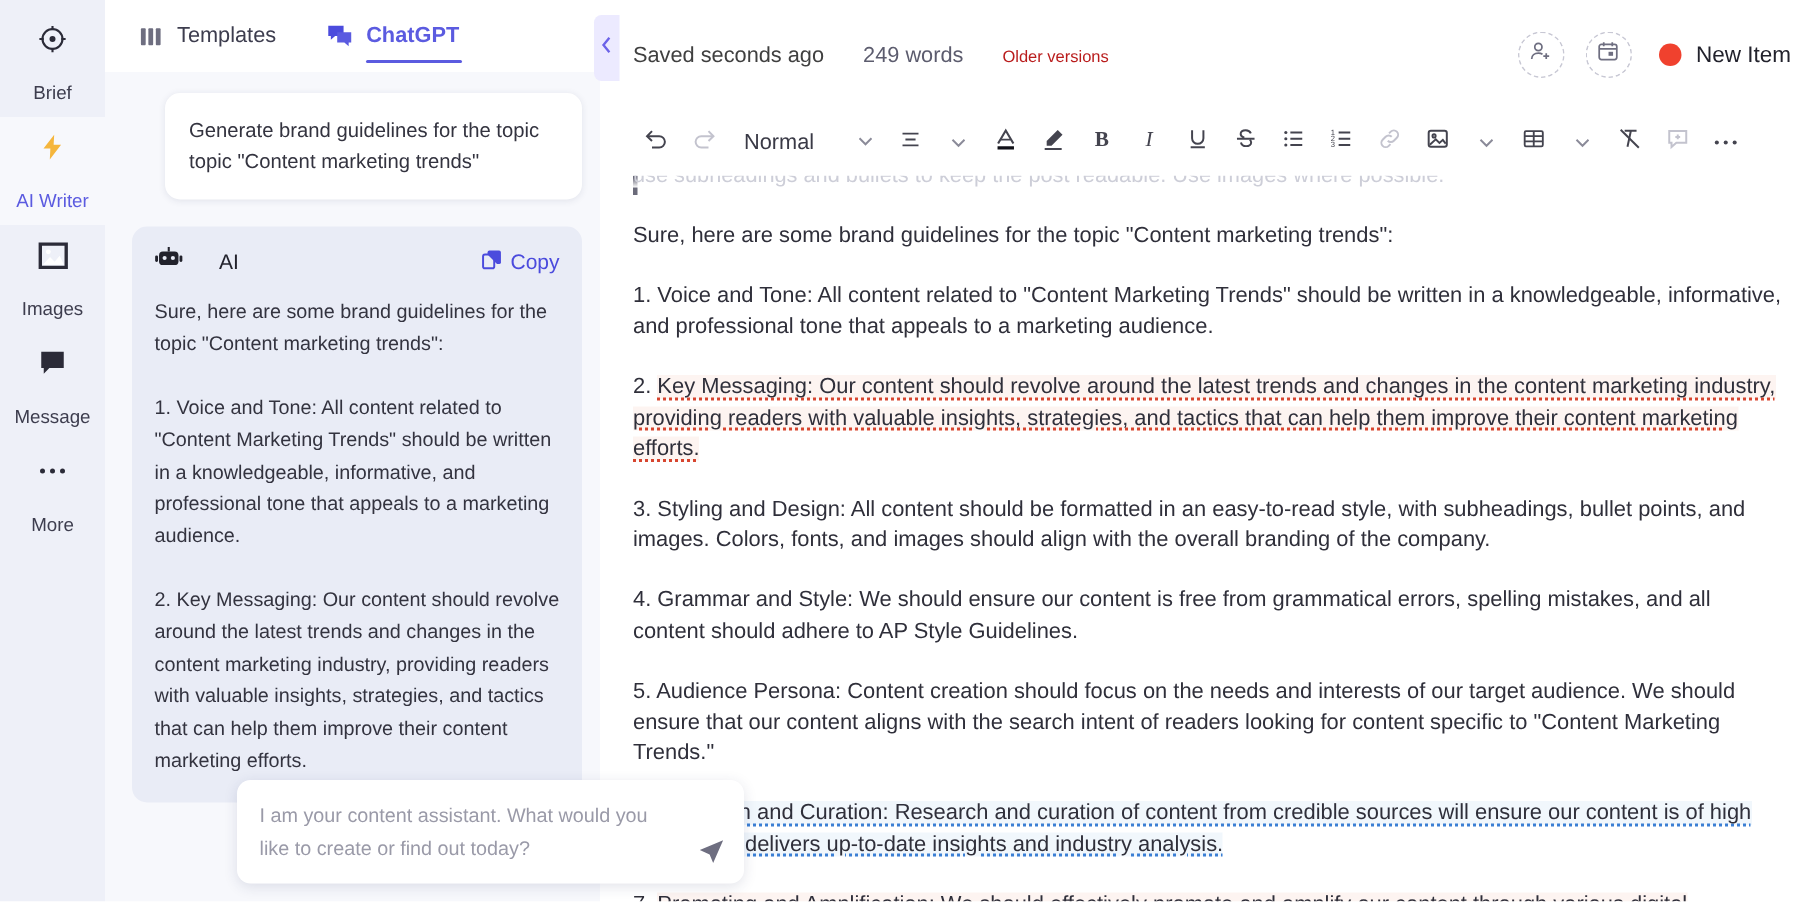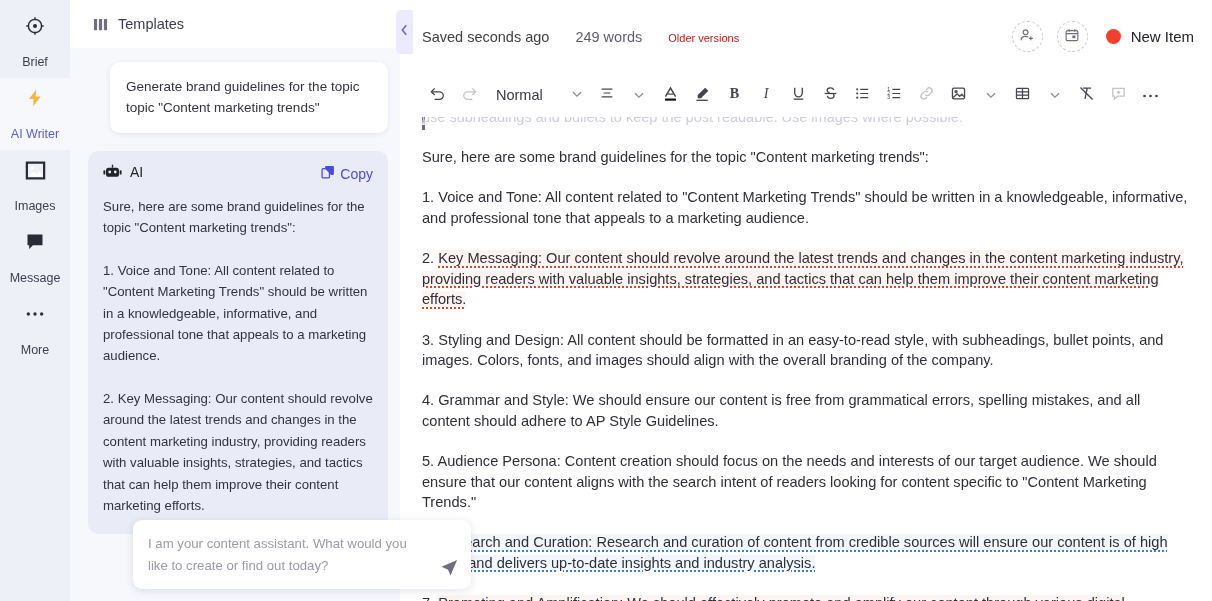--- a/index.html
+++ b/index.html
@@ -94,34 +94,34 @@
     background: #e9ecf6;
     border-radius: 10px;
     margin: 18px 0 0 6px;
     padding: 13px 15px 18px 15px;
     min-height: 380px;
   }
   .ai-head {
     display: flex; align-items: center; justify-content: space-between;
     margin-bottom: 12px;
   }
-  .ai-head-left { display: flex; gap: 8px; }
+  .ai-head-left { display: flex; align-items: center; gap: 24px; }
   .ai-name { font-size: 14px; color: #22222c; }
   .ai-copy {
     display: flex; align-items: center; gap: 5px;
     color: #4b4bdd; font-size: 14px; cursor: pointer;
   }
   .ai-body {
     font-size: 13.2px; line-height: 1.62; color: #33333f;
     white-space: pre-wrap;
   }
 
   .composer-wrap {
     position: absolute;
-    left: 63px; bottom: 12px;
+    left: 88px; bottom: 12px;
     width: 338px;
     z-index: 5;
   }
   .composer {
     background: #ffffff;
     border-radius: 9px;
     box-shadow: 0 2px 9px rgba(40,45,90,.13);
     padding: 13px 42px 13px 15px;
     position: relative;
     min-height: 62px;
@@ -314,20 +314,29 @@
     <div class="panel-tabs">
       <div class="tab">
         <span class="ticon">
           <svg width="15" height="15" viewBox="0 0 16 16" fill="#6e6e80">
             <rect x="1" y="2" width="3.4" height="12" rx="0.6"></rect>
             <rect x="6.3" y="2" width="3.4" height="12" rx="0.6"></rect>
             <rect x="11.6" y="2" width="3.4" height="12" rx="0.6"></rect>
           </svg>
         </span>
         <span>Templates</span>
+      </div>
+      <div class="tab active">
+        <span class="ticon">
+          <svg width="18" height="16" viewBox="0 0 20 18" fill="#4b4bdd">
+            <path d="M1 1h12v8H6.4L3 12V9H1z"></path>
+            <path d="M8 6h11v8h-2v3l-3.4-3H8z" fill="#5b5be0"></path>
+          </svg>
+        </span>
+        <span>ChatGPT</span>
       </div>
     </div>
 
     <div class="panel-scroll">
 
       <div class="bubble-user">
         <span>Generate brand guidelines for the topic topic "Content marketing trends"</span>
       </div>
 
       <div class="bubble-ai">

